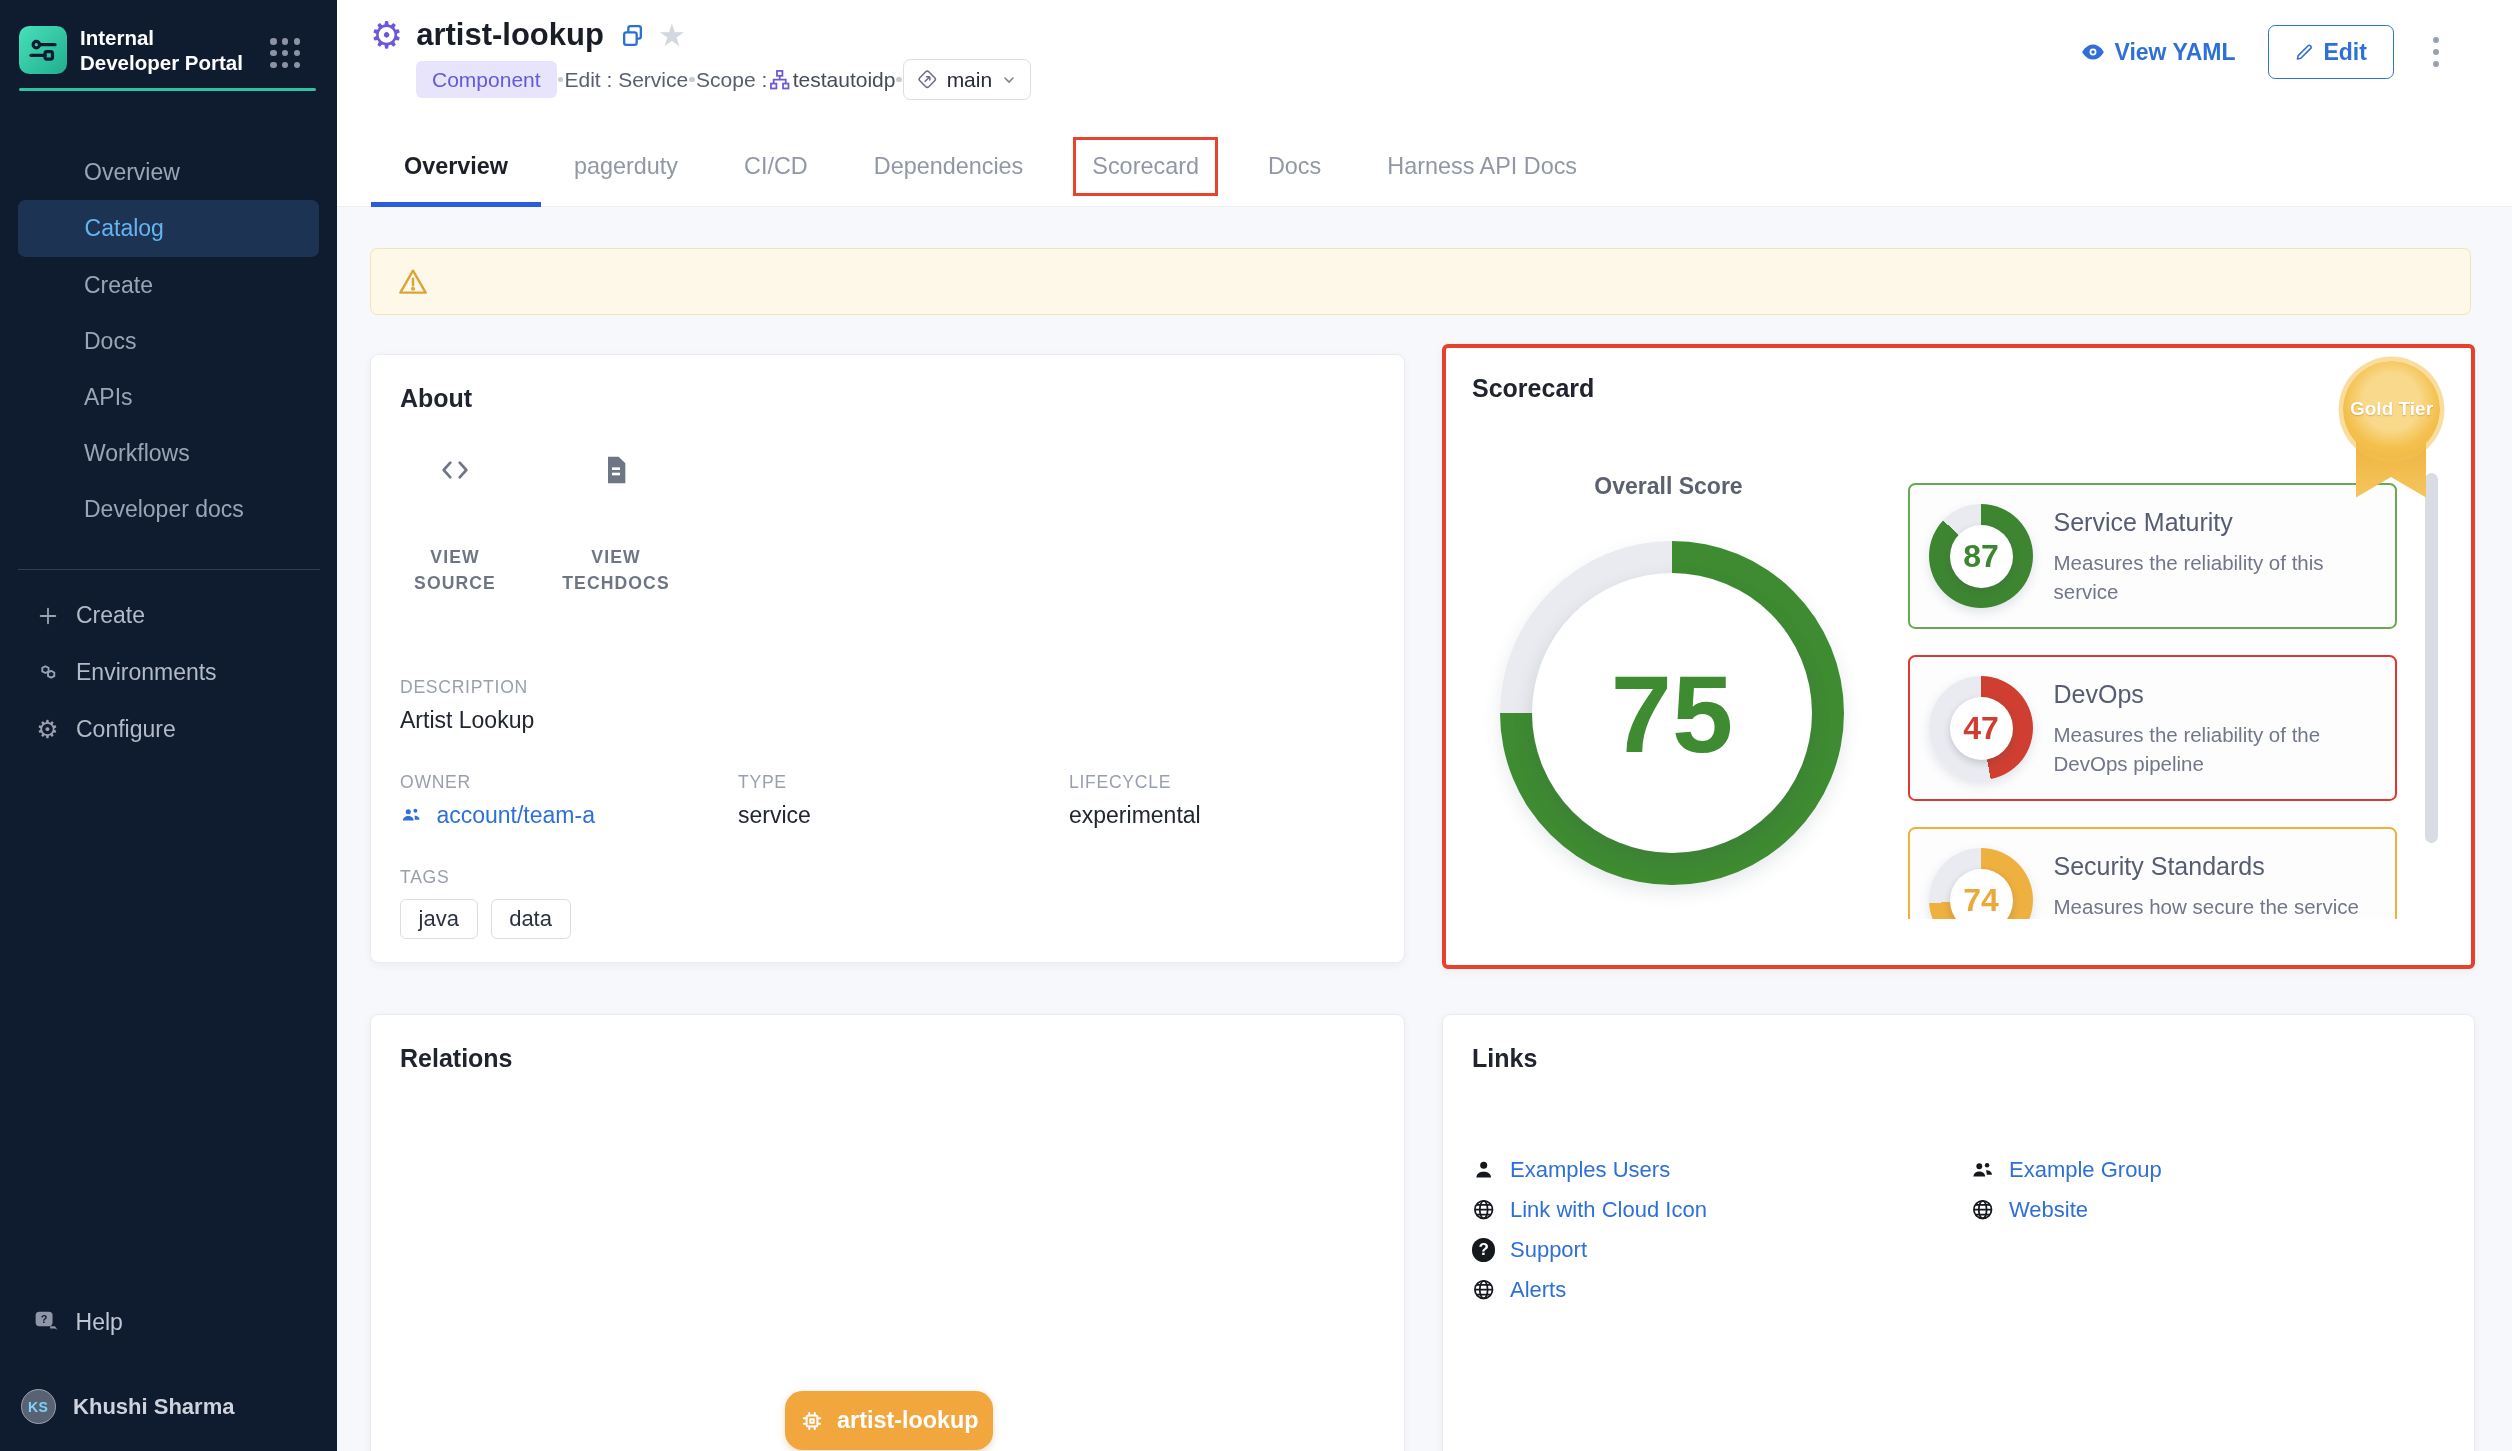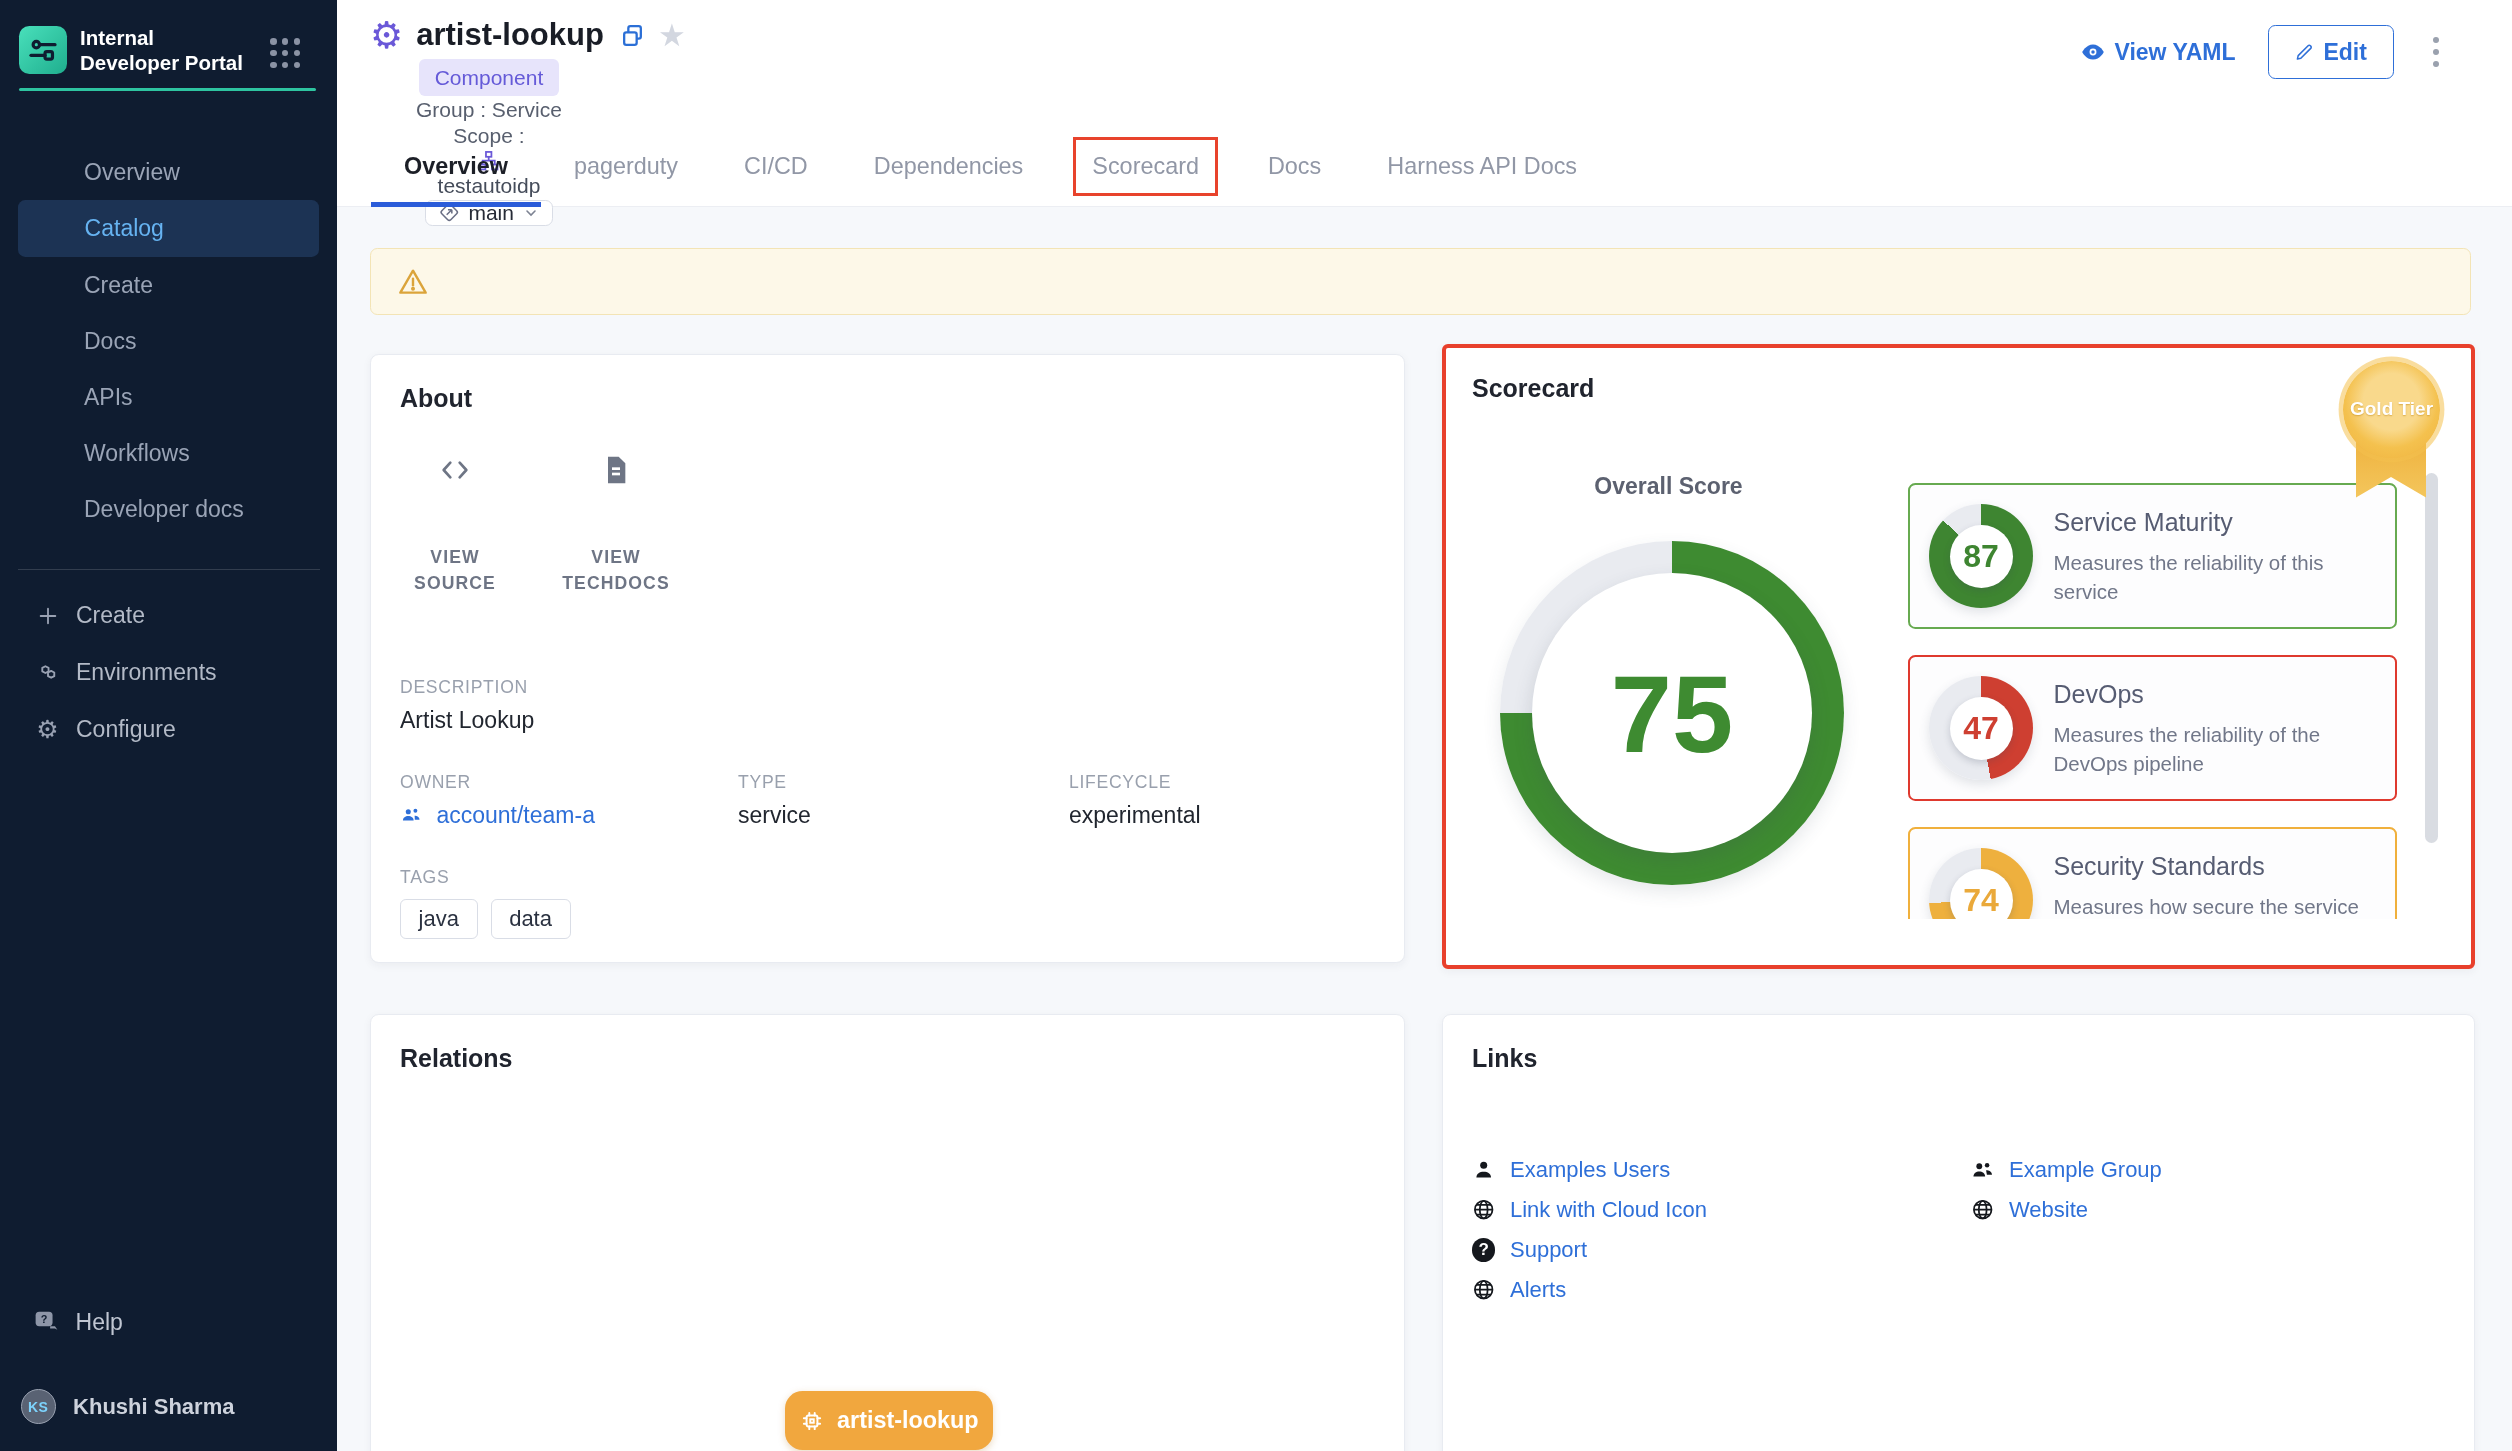--- a/index.html
+++ b/index.html
@@ -30,21 +30,21 @@
   .avatar { width:35px; height:35px; border-radius:50%; background:#596273; border:1.5px solid #9aa2b1; color:#7dd3fc; font-size:14px; font-weight:700; display:flex; align-items:center; justify-content:center; letter-spacing:0.4px; }
   .user-name { margin-left:17.6px; font-size:22px; font-weight:600; color:#cdd2dc; }
 
   
   .topbar { position:absolute; left:337px; top:0; width:2175px; height:207px; background:#fff; border-bottom:0.7px solid #eceef3; }
   .title-row { position:absolute; left:370px; top:13px; height:44px; display:flex; align-items:center; }
   .gear-big { font-family:"DejaVu Sans",sans-serif; font-size:37px; color:#6a58d8; margin-right:13px; line-height:1; }
   .page-title { font-size:31px; font-weight:700; color:#191d26; }
   .copy-ic { width:25px; height:25px; margin-left:16px; color:#2b6fd6; cursor:pointer; }
   .star-ic { font-family:"DejaVu Sans",sans-serif; font-size:31px; color:#d3d7e0; margin-left:13px; line-height:1; cursor:pointer; }
-  .meta-row { position:absolute; left:416px; top:59px; height:41px; display:flex; align-items:center; gap:1px;flex-direction:column; }
+  .meta-row { position:absolute; left:416px; top:59px; height:41px; display:flex; align-items:center; gap:1px; }
   .kind-badge { background:#e7e4fb; color:#655ad8; font-size:21px; font-weight:500; padding:6.6px 16px; border-radius:5.9px; }
   .dotsep { width:5.9px; height:5.9px; border-radius:50%; background:#c6cbd4; }
   .meta-txt { font-size:21px; color:#585f6e; }
   .meta-val { font-size:21px; color:#454c5a; }
   .org-ic { width:23.4px; height:23.4px; color:#6a58d8; }
   .branch-select { height:41px; display:flex; align-items:center; gap:8.8px; padding:0 13px; border:1.5px solid #d9dde6; border-radius:7.3px; background:#fff; cursor:pointer; }
   .branch-ic { width:20.5px; height:20.5px; color:#6a6f85; }
   .branch-label { font-size:21px; color:#262b36; }
   .chev { width:16px; height:16px; color:#7c8292; }
   .actions { position:absolute; right:66px; top:25px; height:54px; display:flex; align-items:center; gap:32px; }
@@ -230,21 +230,21 @@
         <rect x="8" y="3" width="12" height="12" rx="2"></rect>
         <rect x="4" y="9" width="12" height="12" rx="2" fill="#fff"></rect>
       </svg>
   </span>
   <span class="star-ic">★</span>
 </div>
 
 <div class="meta-row">
   <span class="kind-badge">Component</span>
   <span class="dotsep"></span>
-  <span class="meta-txt">Group : Service</span>
+  <span class="meta-txt">Edit : Service</span>
   <span class="dotsep"></span>
   <span class="meta-txt">Scope :</span>
   <span class="org-ic">
     <svg width="23.4" height="23.4" viewBox="0 0 24 24" fill="none" stroke="currentColor" stroke-width="1.8">
         <rect x="9.2" y="3" width="5.6" height="5"></rect>
         <path d="M12 8v4M5.8 16v-4h12.4v4"></path>
         <rect x="3" y="16" width="5.6" height="5"></rect>
         <rect x="15.4" y="16" width="5.6" height="5"></rect>
       </svg>
   </span>

